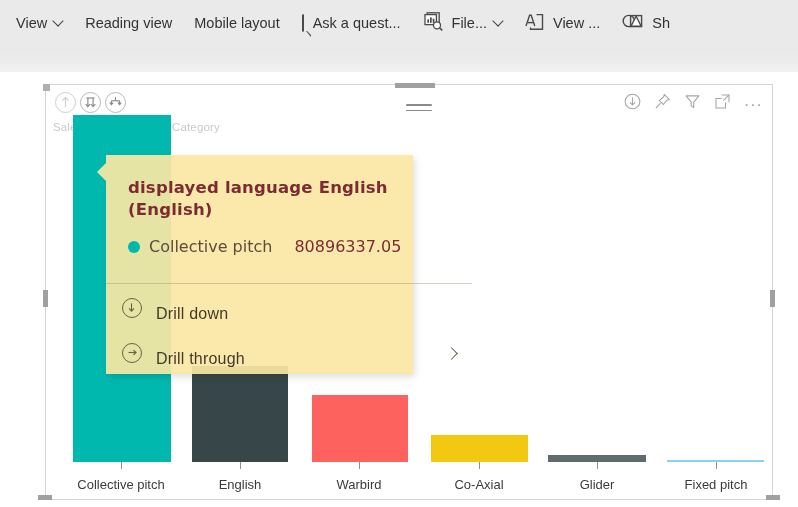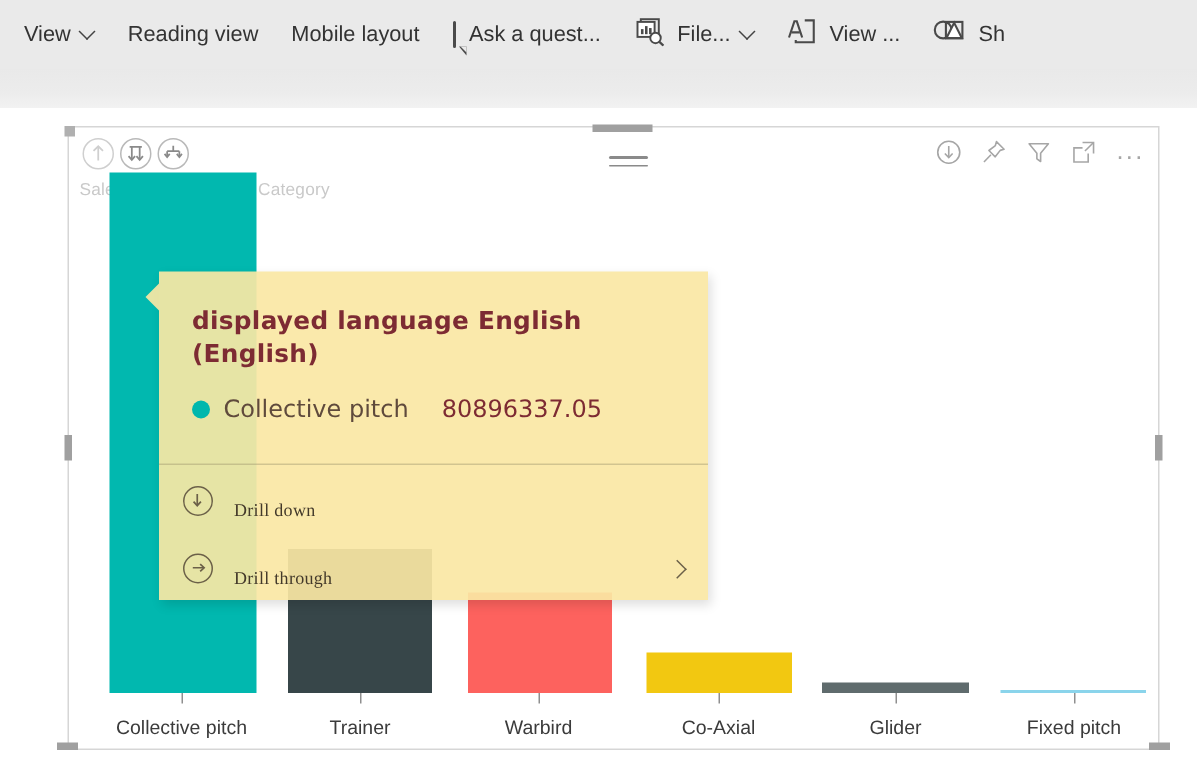--- a/index.html
+++ b/index.html
@@ -182,22 +182,22 @@
     bottom: 8px;
     font-size: 13px;
     color: #3b3b3b;
     text-align: center;
     white-space: nowrap;
   }
 
   
   #tooltip {
     position: absolute;
-    left: 106px; top: 181px;
-    width: 366px;
+    left: 106px; top: 155px;
+    width: 307px;
     height: 219px;
     background: rgba(250,231,164,0.92);
     box-shadow: 2px 3px 7px rgba(0,0,0,0.13);
     z-index: 40;
   }
   #tooltip-notch {
     position: absolute;
     left: -9px; top: 8px;
     width: 0; height: 0;
     border-top: 9px solid transparent;
@@ -258,22 +258,22 @@
   .tt-action .tt-ic {
     width: 20px; height: 20px;
     border-radius: 50%;
     border: 1.3px solid #6b6048;
     position: relative;
     margin-right: 14px;
     flex: none;
     box-sizing: border-box;
   }
   .tt-action .tt-label {
-    font-family: Liberation Serif, serif;
-    font-size: 12px;
+    font-family: Liberation Sans, sans-serif;
+    font-size: 16px;
     color: #43392a;
     letter-spacing: 0.2px;
     margin-top: 12px;
   }
   .tt-chev {
     margin-left: auto;
     width: 9px; height: 9px;
     position: relative;
   }
   .tt-chev::before {
@@ -455,21 +455,21 @@
       <div class="bar" style="left:621px; width:97px; height:2px;   background:#8ad4eb;"></div>
 
       <div class="tick" style="left:75px;"></div>
       <div class="tick" style="left:194px;"></div>
       <div class="tick" style="left:313px;"></div>
       <div class="tick" style="left:433px;"></div>
       <div class="tick" style="left:551px;"></div>
       <div class="tick" style="left:670px;"></div>
 
       <div class="cat-label" style="left:15px;  width:120px;">Collective pitch</div>
-      <div class="cat-label" style="left:134px; width:120px;">Trainer</div>
+      <div class="cat-label" style="left:134px; width:120px;">English</div>
       <div class="cat-label" style="left:253px; width:120px;">Warbird</div>
       <div class="cat-label" style="left:373px; width:120px;">Co-Axial</div>
       <div class="cat-label" style="left:610px; width:120px;">Fixed pitch</div>
       <div class="cat-label" style="left:491px; width:120px;">Glider</div>
     </div>
   </div>
 
   <div class="sel-handle" style="left:395px; top:11px;  width:40px; height:5px;"></div>
   <div class="sel-handle" style="left:43px;  top:218px; width:5px;  height:17px;"></div>
   <div class="sel-handle" style="left:770px; top:218px; width:5px;  height:17px;"></div>

